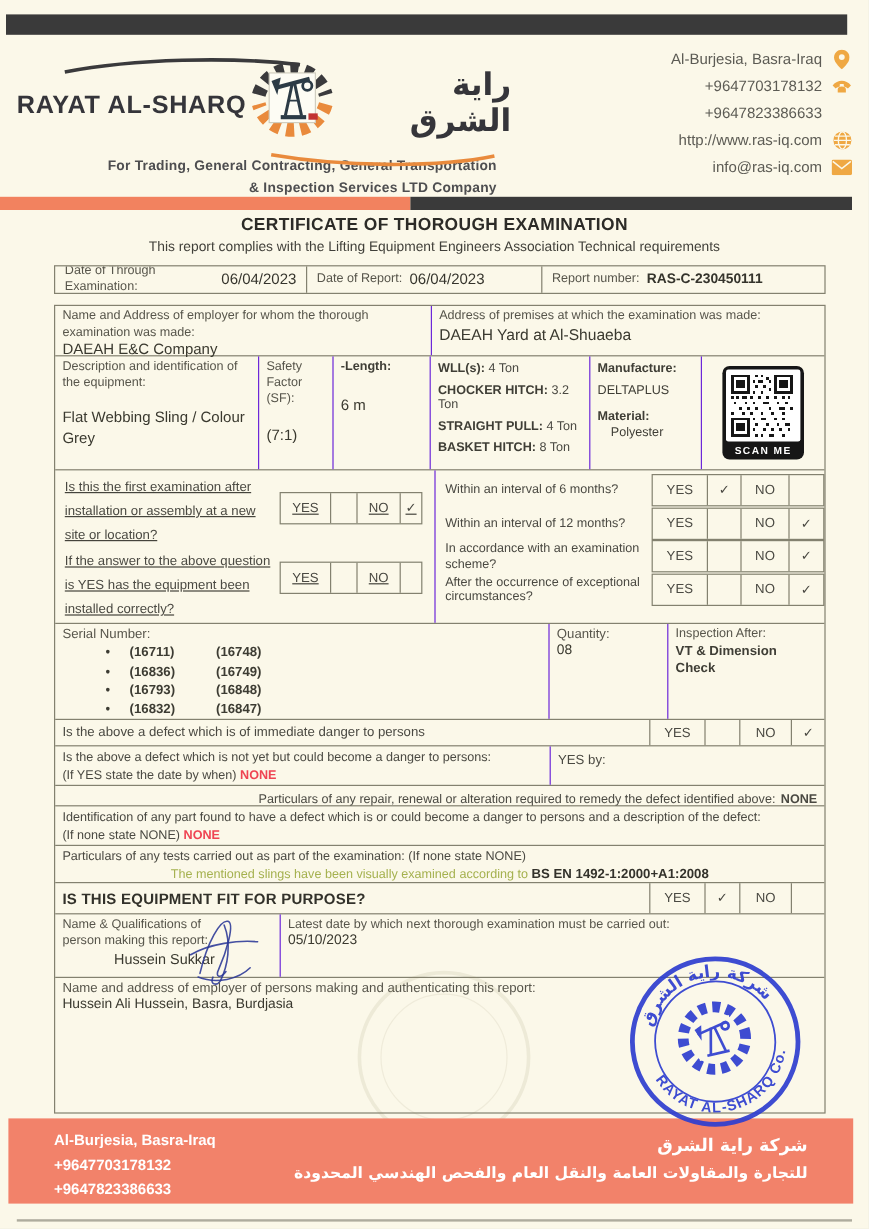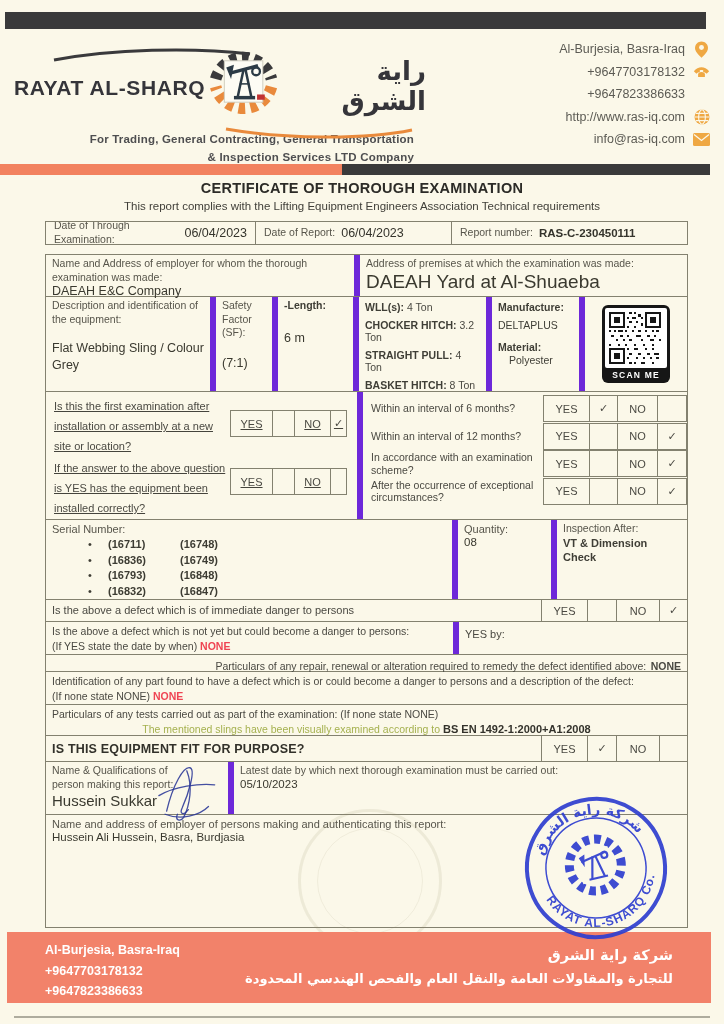--- a/index.html
+++ b/index.html
@@ -44,21 +44,21 @@
   .dc1 { width:210px; } .dc2 { width:196px; } .dc3 { flex:1; }
   .lb { font-size:10.5px; color:#57554b; line-height:1.3; }
   .val { font-size:12.5px; color:#35342c; }
   .valb { font-size:11.5px; font-weight:bold; color:#35342c; }
 
   
   .form { position:absolute; top:254px; left:45px; width:643px; border:1px solid #83816f;
           box-sizing:border-box; background:transparent; }
   .row { display:flex; border-bottom:1px solid #83816f; box-sizing:border-box; position:relative; }
   .row:last-child { border-bottom:none; }
-  .cell { border-right:6px solid #6d28d9; box-sizing:border-box; padding:2px 6px; overflow:visible; }
+  .cell { border-right:1px solid #6d28d9; box-sizing:border-box; padding:2px 6px; overflow:visible; }
   .cell:last-child { border-right:none; }
   .blb { font-size:10.5px; font-weight:bold; color:#3f3e36; }
   .vtxt { font-size:12.5px; color:#3a392f; }
 
   .rowA { height:42px; } .rowB { height:95px; } .rowC { height:128px; } .rowD { height:80px; }
   .rowE { height:22px; } .rowF { height:33px; } .rowG { height:17px;text-align:right; } .rowH { height:33px; }
   .rowI { height:31px; } .rowJ { height:26px; } .rowK { height:53px; } .rowL { height:112px; }
 
   .cA1 { width:314px; } .cA2 { flex:1; }
   .cB1 { width:170px; } .cB2 { width:62px; } .cB3 { width:81px; }
@@ -240,21 +240,21 @@
 
   <div class="form">
 
     <div class="row rowA">
       <div class="cell cA1">
         <div class="lb">Name and Address of employer for whom the thorough examination was made:</div>
         <div class="vtxt">DAEAH E&amp;C Company</div>
       </div>
       <div class="cell cA2">
         <div class="lb">Address of premises at which the examination was made:</div>
-        <div class="vtxt" style="font-size:19px;">DAEAH Yard at Al-Shuaeba</div>
+        <div class="vtxt" style="font-size:13px;">DAEAH Yard at Al-Shuaeba</div>
       </div>
     </div>
 
     <div class="row rowB">
       <div class="cell cB1">
         <div class="lb">Description and identification of the equipment:</div>
         <div class="vtxt" style="margin-top:14px; line-height:1.35;">Flat Webbing Sling / Colour Grey</div>
       </div>
       <div class="cell cB2">
         <div class="lb">Safety Factor (SF):</div>
@@ -512,21 +512,21 @@
       </div>
       <div class="ync w-yl">YES</div>
       <div class="ync w-yc chkmark">✓</div>
       <div class="ync w-nl">NO</div>
       <div class="ync w-nc chkmark"></div>
     </div>
 
     <div class="row rowK">
       <div class="cell cK1">
         <div class="lb" style="width:150px;">Name &amp; Qualifications of person making this report:</div>
-        <div class="vtxt" style="font-size:15px; margin-top:1px;">Hussein Sukkar</div>
+        <div class="vtxt" style="font-size:12px; margin-top:1px;margin-left:43px;">Hussein Sukkar</div>
         <svg class="sig" style="left:86px; top:-2px;" width="108" height="62" viewBox="0 0 110 80">
           <path class="sigpath" d="M30,66 C38,32 52,8 60,10 C68,12 58,44 50,62 C46,70 52,72 58,64"></path>
           <path class="sigpath" d="M20,46 C40,34 72,30 92,32"></path>
           <path class="sigpath" d="M56,14 C64,34 60,58 52,74 C48,80 40,78 44,70"></path>
           <path class="sigpath" d="M28,70 C48,78 72,72 84,60"></path>
         </svg>
       </div>
       <div class="cell cK3">
         <div class="lb">Latest date by which next thorough examination must be carried out:</div>
         <div class="vtxt" style="font-size:11.5px;">05/10/2023</div>

